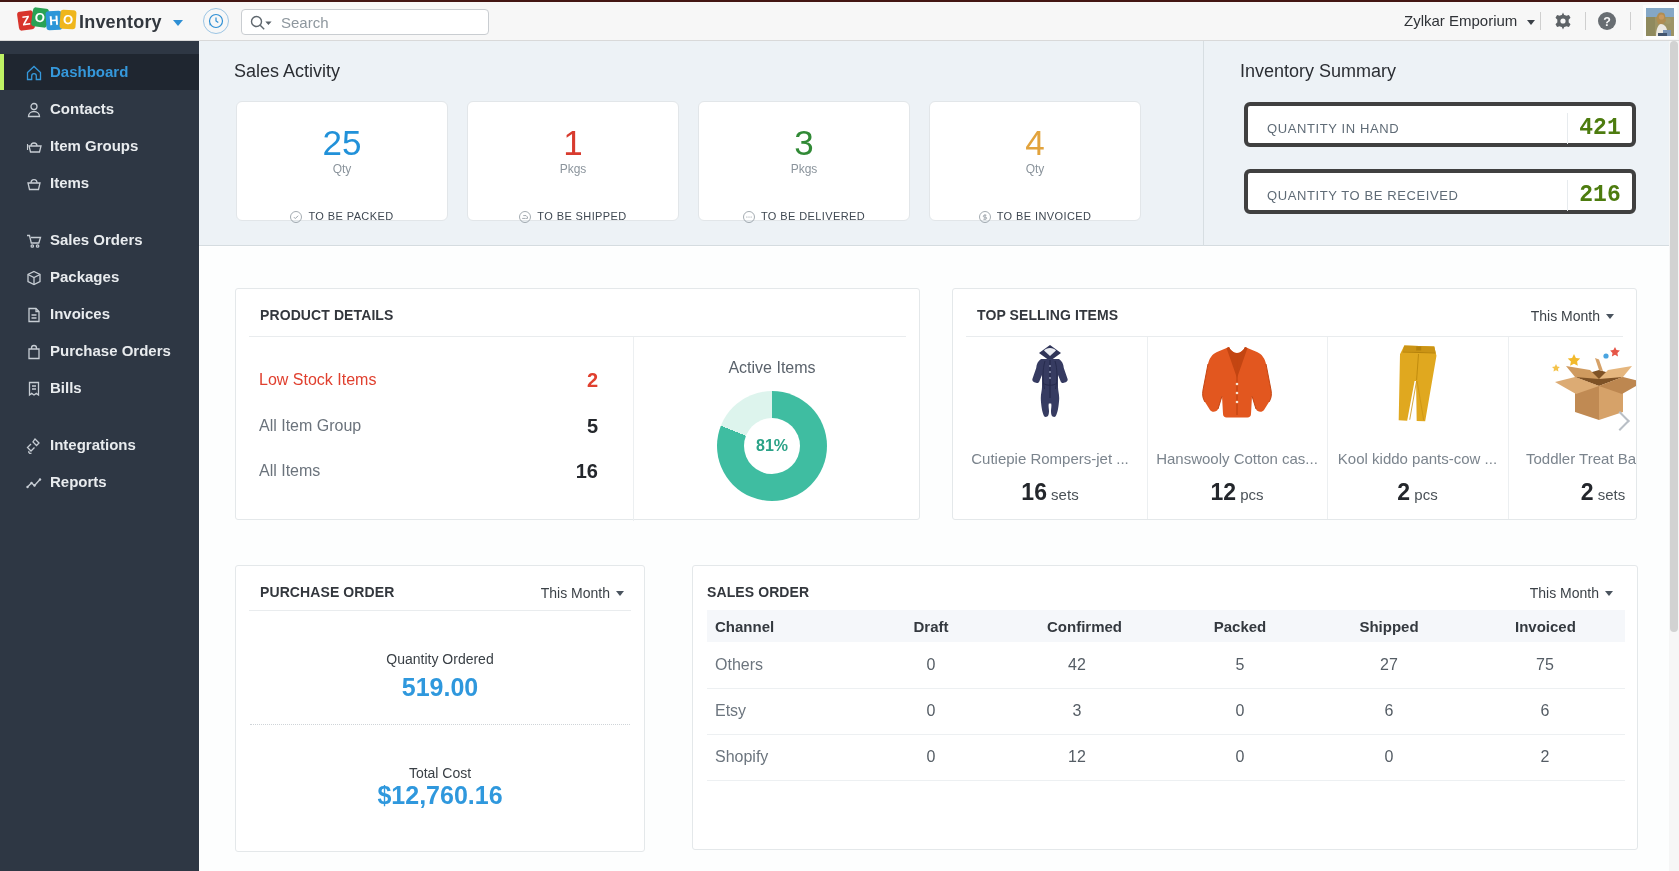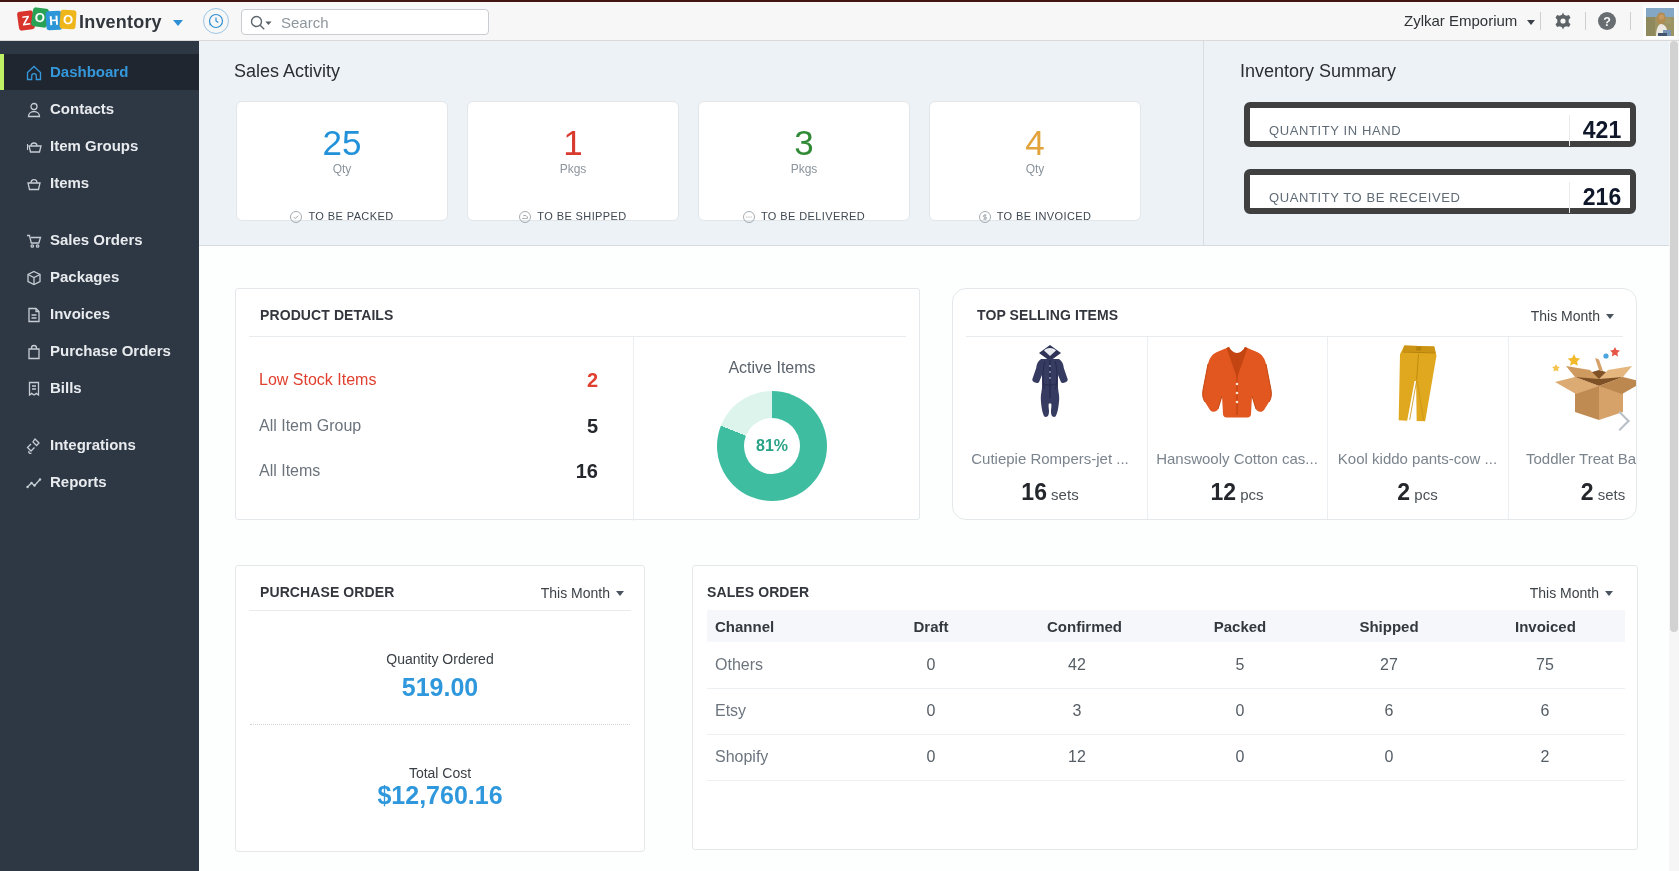--- a/index.html
+++ b/index.html
@@ -31,42 +31,42 @@
 
 
 #band1 { position:absolute; left:199px; top:41px; width:1470px; height:205px; background:#edf2f6; border-bottom:1px solid #d5dce0; }
 #band1 .vdiv { position:absolute; left:1004px; top:0; width:1px; height:205px; background:#d7dee2; }
 .h1 { font-size:18px; color:#2b2e33; }
 .sa-card { position:absolute; top:60px; width:212px; height:120px; background:#fff; border:1px solid #e2e6e9; border-radius:6px; text-align:center; }
 .sa-num { margin-top:23px; font-size:35px; line-height:35px; }
 .sa-unit { font-size:12px; color:#8b949c; margin-top:2px; }
 .sa-label { margin-top:34px; font-size:11px; color:#3e4751; letter-spacing:0.4px; }
 .sa-label svg { vertical-align:-3px; margin-right:6px; }
-.inv-box { position:absolute; left:1045px; width:392px; height:45px; background:#fff; border:6px solid #404040; border-radius:6px; }
+.inv-box { position:absolute; left:1045px; width:392px; height:45px; background:#fff; border:4px solid #404040; border-radius:6px; }
 .inv-box .lab { position:absolute; left:19px; top:15px; font-size:13px; color:#5f6b76; letter-spacing:0.6px; }
 .inv-box .sep { position:absolute; left:319px; top:7px; width:1px; height:31px; background:#e7ebee; }
-.inv-box .val { position:absolute; left:319px; top:9px; width:66px; text-align:center; font-size:23px; font-weight:bold; color:#0f172a; }
+.inv-box .val { position:absolute; left:319px; top:9px; width:66px; text-align:center; font-size:23px; font-weight:bold; color:#4d7c0f;font-family:Liberation Mono, monospace; }
 
 #band2 { position:absolute; left:199px; top:247px; width:1470px; height:624px; background:#fdfefe; }
 .card { position:absolute; background:#fff; border:1px solid #e4e8ea; border-radius:3px; }
 .card-h { position:absolute; left:24px; top:18px; font-size:14px; font-weight:bold; color:#33373d; letter-spacing:0.1px; }
 .card-hr { position:absolute; left:13px; right:13px; height:1px; background:#e9ecee; }
 .tmonth { position:absolute; font-size:14px; color:#3c4248; }
 .tmonth .caret2 { display:inline-block; width:0; height:0; border-left:4px solid transparent; border-right:4px solid transparent; border-top:5px solid #4a545e; vertical-align:2px; margin-left:6px; }
 
 
 #pd { left:36px; top:41px; width:685px; height:232px; }
 .pd-row { position:absolute; left:23px; font-size:16px; color:#6b737c; }
 .pd-val { position:absolute; font-size:20px; font-weight:bold; color:#24272c; text-align:right; width:66px; left:296px; }
 #pd .vsep { position:absolute; left:397px; top:48px; width:1px; height:184px; background:#eceff1; }
 .donut { position:absolute; left:481px; top:102px; width:110px; height:110px; border-radius:50%; background:conic-gradient(#3fbda1 0 81%, #ddf4ed 81% 100%); }
 .donut .hole { position:absolute; left:27px; top:27px; width:56px; height:56px; background:#fff; border-radius:50%; text-align:center; line-height:56px; font-size:16px; font-weight:bold; color:#2aa287; }
 
 
-#ts { left:753px; top:41px; width:685px; height:232px; overflow:hidden;border-radius:14px; }
+#ts { left:753px; top:41px; width:685px; height:232px; overflow:hidden; }
 .ts-cell { position:absolute; top:55px; height:80px; text-align:center; }
 .ts-name { position:absolute; top:161px; width:100%; text-align:center; font-size:15px; color:#7b848d; }
 .ts-qty { position:absolute; top:190px; width:100%; text-align:center; font-size:15px; color:#4a5157; }
 .ts-qty b { font-size:23px; color:#24272c; }
 .ts-sep { position:absolute; top:48px; width:1px; height:183px; background:#eceff1; }
 
 
 #po { left:36px; top:318px; width:410px; height:287px; }
 .po-lab { position:absolute; width:100%; text-align:center; font-size:14px; color:#3a4046; }
 .po-val { position:absolute; width:100%; text-align:center; font-size:25px; font-weight:bold; color:#2f98dd; }

